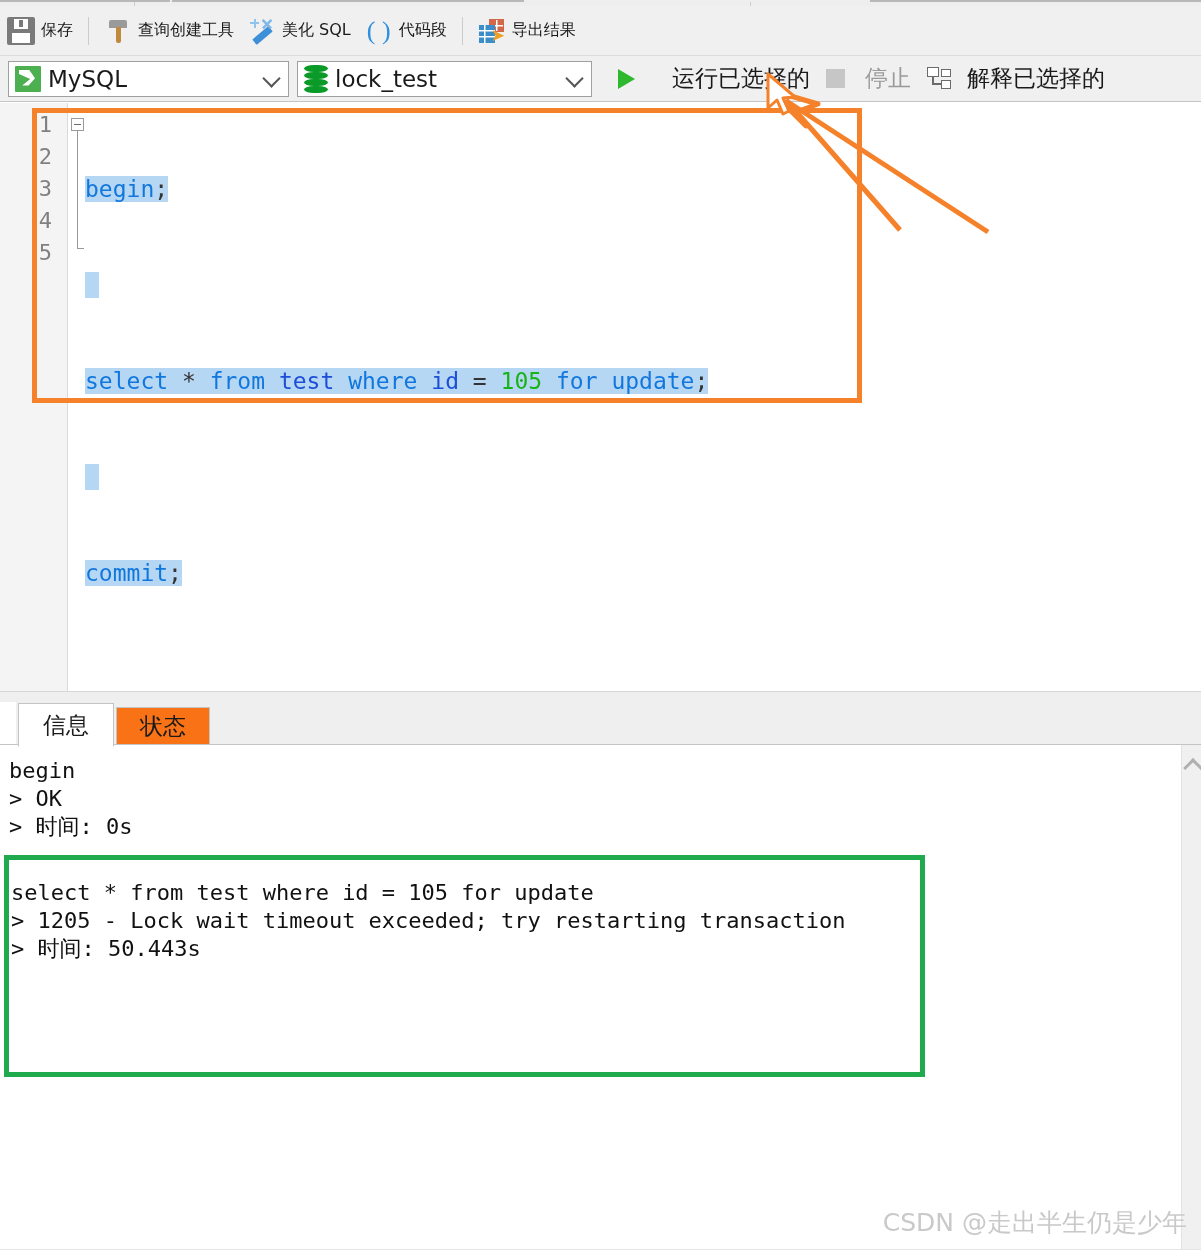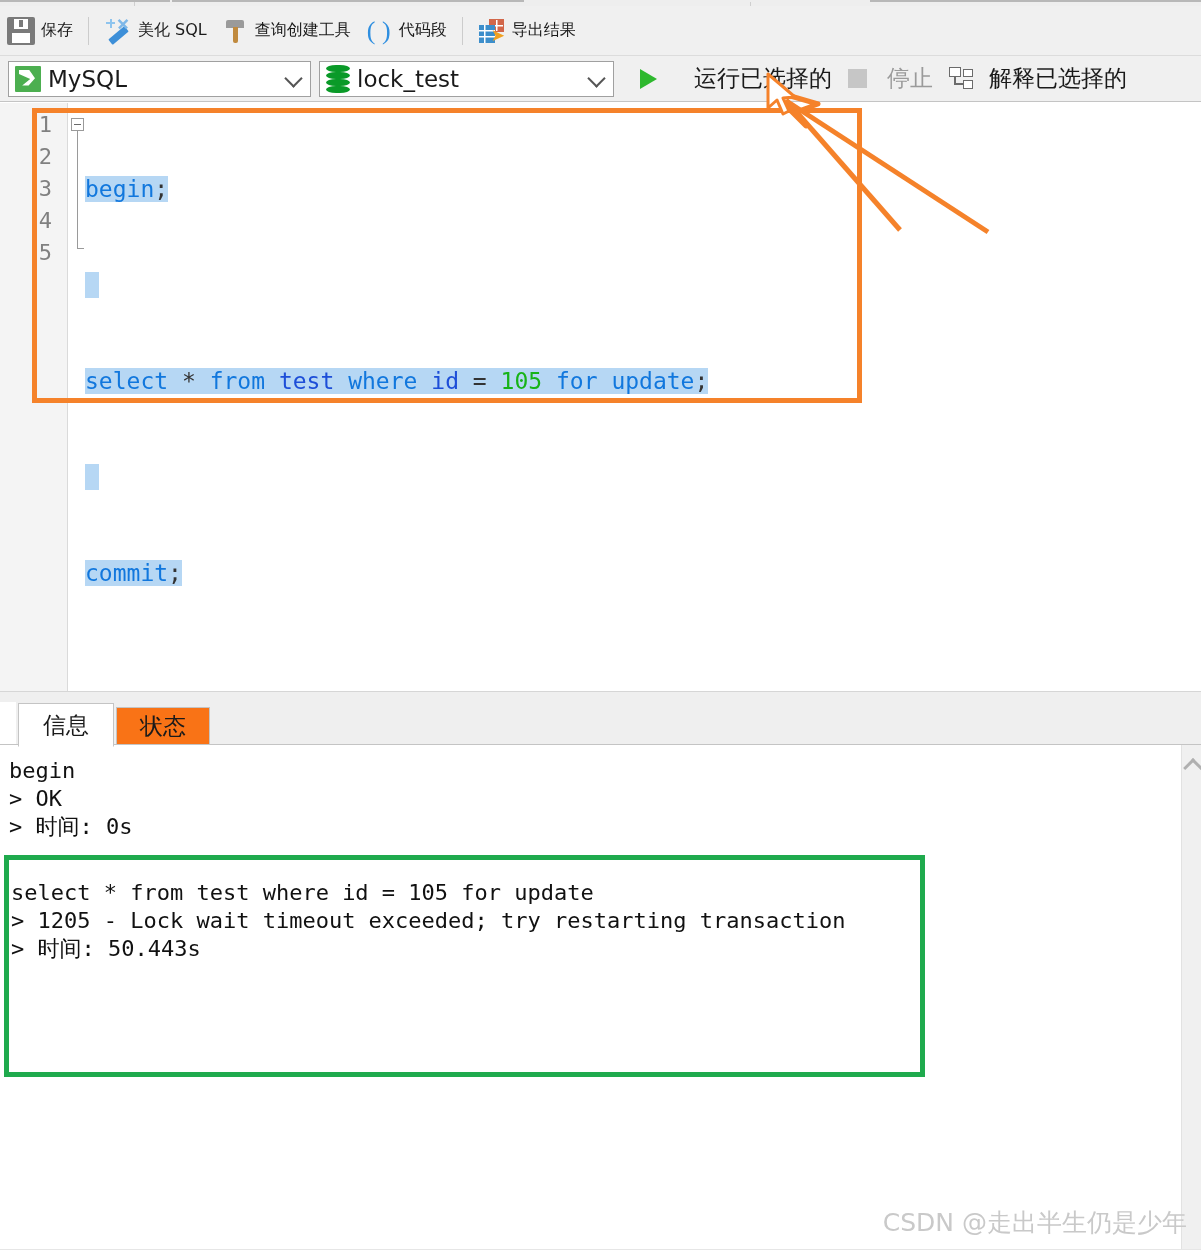--- a/index.html
+++ b/index.html
@@ -207,21 +207,21 @@
     height: 36px;
     background: #ffffff;
     border: 1px solid #a0a0a0;
     display: flex;
     align-items: center;
     box-sizing: border-box;
     padding: 0 6px;
     margin-left: 8px;
     position: relative;
   }
-  .combo.mysql { width: 303px; }
+  .combo.mysql { width: 281px; }
   .combo.db { width: 295px; }
   .combo-text {
     font-size: 23px;
     color: #1a1a1a;
     margin-left: 7px;
     font-family: "DejaVu Sans", "Liberation Sans", sans-serif;
   }
   .chev {
     position: absolute;
     right: 10px; top: 50%;
@@ -543,29 +543,29 @@
   <div class="tb-item">
     <span class="ico ico-save">
         <i></i>
       </span>
     <span class="tb-label">保存</span>
   </div>
 
   <div class="tb-sep"></div>
 
   <div class="tb-item">
+    <span class="ico ico-hammer"></span>
+    <span class="tb-label">查询创建工具</span>
+  </div>
+
+  <div class="tb-item">
     <span class="ico ico-wand">
         <i></i>
       </span>
     <span class="tb-label">美化 SQL</span>
-  </div>
-
-  <div class="tb-item">
-    <span class="ico ico-hammer"></span>
-    <span class="tb-label">查询创建工具</span>
   </div>
 
   <div class="tb-item">
     <span class="ico ico-paren">( )</span>
     <span class="tb-label">代码段</span>
   </div>
 
   <div class="tb-sep"></div>
 
   <div class="tb-item">

